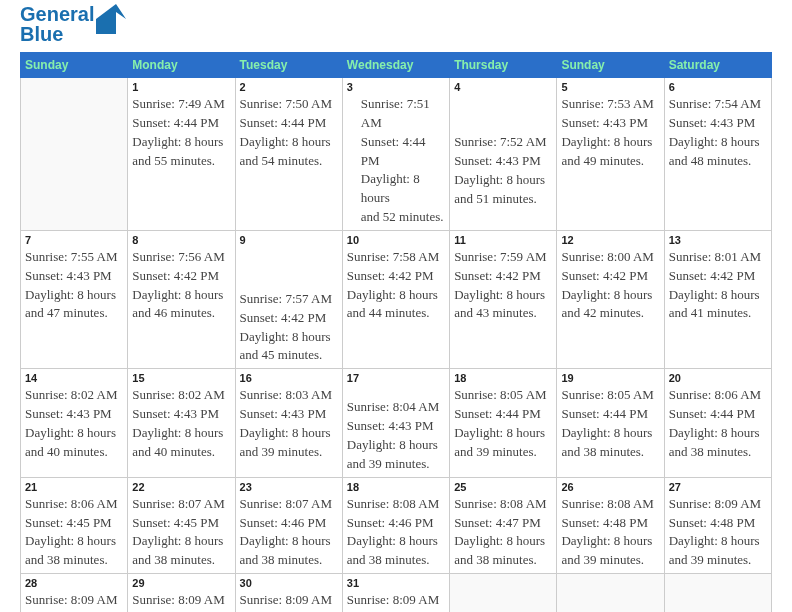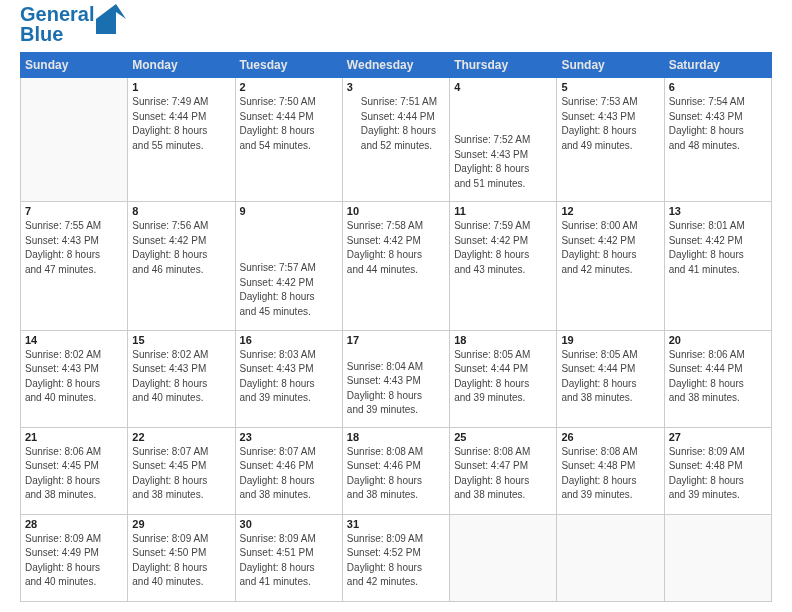--- a/index.html
+++ b/index.html
@@ -51,21 +51,21 @@
     }
     .calendar {
       flex: 1;
       border: 1px solid #ccc;
       border-collapse: collapse;
       width: 100%;
       table-layout: fixed;
     }
     .calendar th {
       background-color: #2a6fc9;
-      color: #e5e5e5;
+      color: #86efac;
       font-size: 12px;
       font-weight: bold;
       padding: 5px 4px;
       text-align: left;
       border: 1px solid #2a6fc9;
     }
     .calendar td {
       vertical-align: top;
       border: 1px solid #ccc;
       padding: 3px 4px;
@@ -77,23 +77,24 @@
       background: #f9f9f9;
     }
     .day-num {
       font-size: 11px;
       font-weight: bold;
       color: #222;
       display: block;
       margin-bottom: 2px;
     }
     .day-info {
-      font-size: 10px;
+      font-size: 13px;
       color: #444;
       line-height: 1.45;
+      font-family: Liberation Serif, serif;
     }
     tr.week-row td {
       height: 82px;
     }
   </style>
 </head>
 <body>
 
 <div class="page">
   <div class="header">

